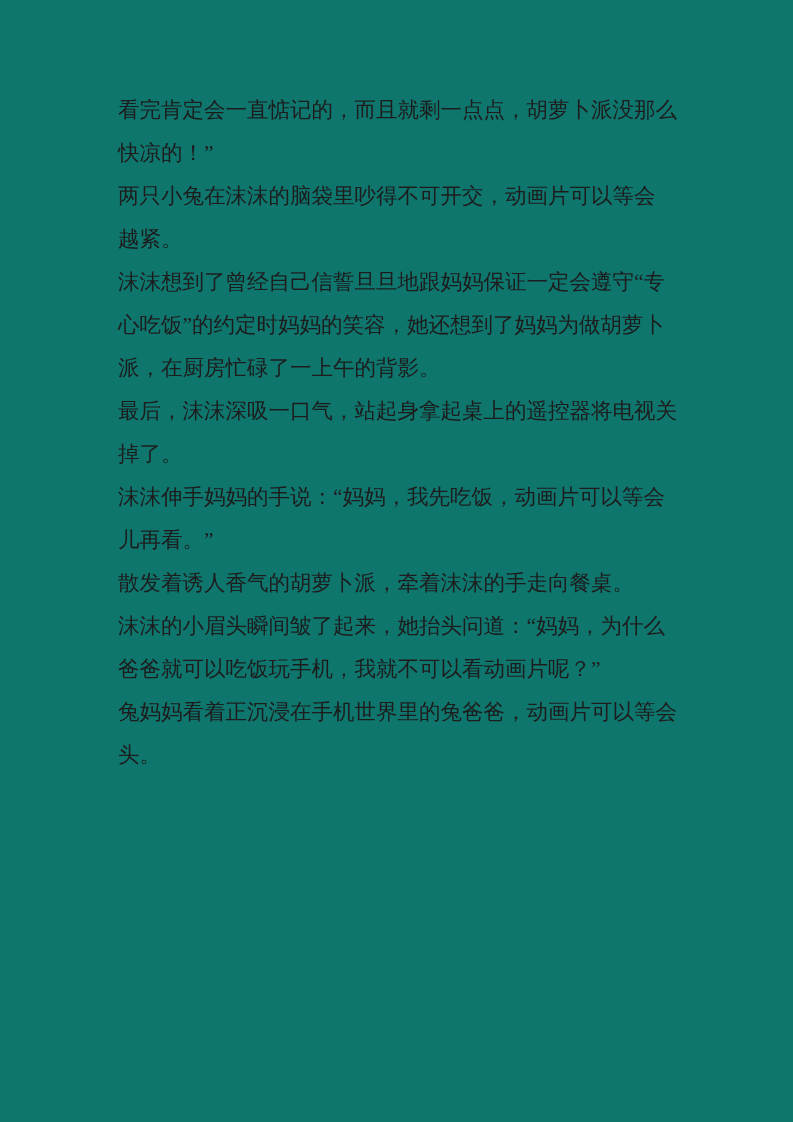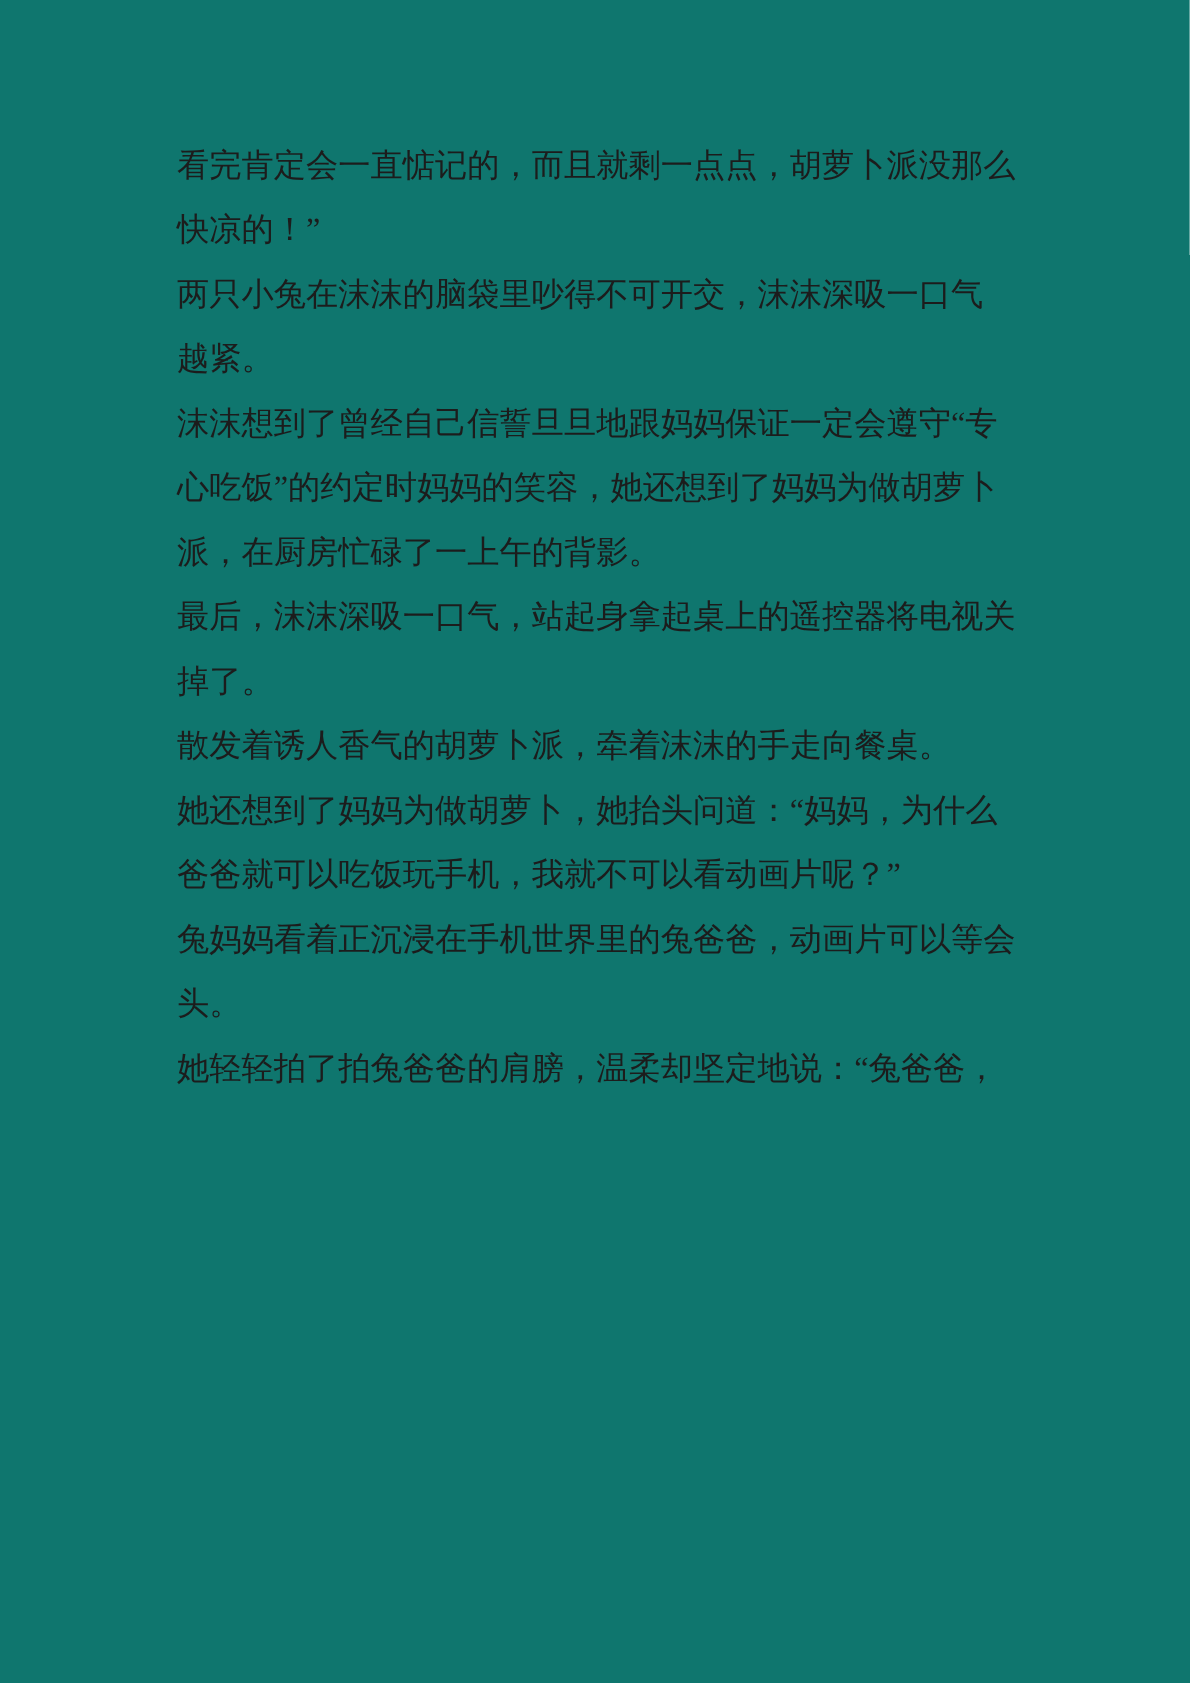--- a/index.html
+++ b/index.html
@@ -33,27 +33,28 @@
     word-break: break-all;
   }
 </style>
 </head>
 <body>
 
 <div class="page">
   <div class="text-block">
     <p>看完肯定会一直惦记的，而且就剩一点点，胡萝卜派没那么
 快凉的！”</p>
-    <p>两只小兔在沫沫的脑袋里吵得不可开交，沫沫深吸一口气
+    <p>两只小兔在沫沫的脑袋里吵得不可开交，动画片可以等会
 越紧。</p>
     <p>沫沫想到了曾经自己信誓旦旦地跟妈妈保证一定会遵守“专
 心吃饭”的约定时妈妈的笑容，她还想到了妈妈为做胡萝卜
 派，在厨房忙碌了一上午的背影。</p>
     <p>最后，沫沫深吸一口气，站起身拿起桌上的遥控器将电视关
 掉了。</p>
+    <p>沫沫伸手妈妈的手说：“妈妈，我先吃饭，动画片可以等会
+儿再看。”</p>
     <p>散发着诱人香气的胡萝卜派，牵着沫沫的手走向餐桌。</p>
-    <p>她还想到了妈妈为做胡萝卜，她抬头问道：“妈妈，为什么
+    <p>沫沫的小眉头瞬间皱了起来，她抬头问道：“妈妈，为什么
 爸爸就可以吃饭玩手机，我就不可以看动画片呢？”</p>
     <p>兔妈妈看着正沉浸在手机世界里的兔爸爸，动画片可以等会
 头。</p>
-    <p>她轻轻拍了拍兔爸爸的肩膀，温柔却坚定地说：“兔爸爸，</p>
   </div>
 </div>
 
 </body></html>

